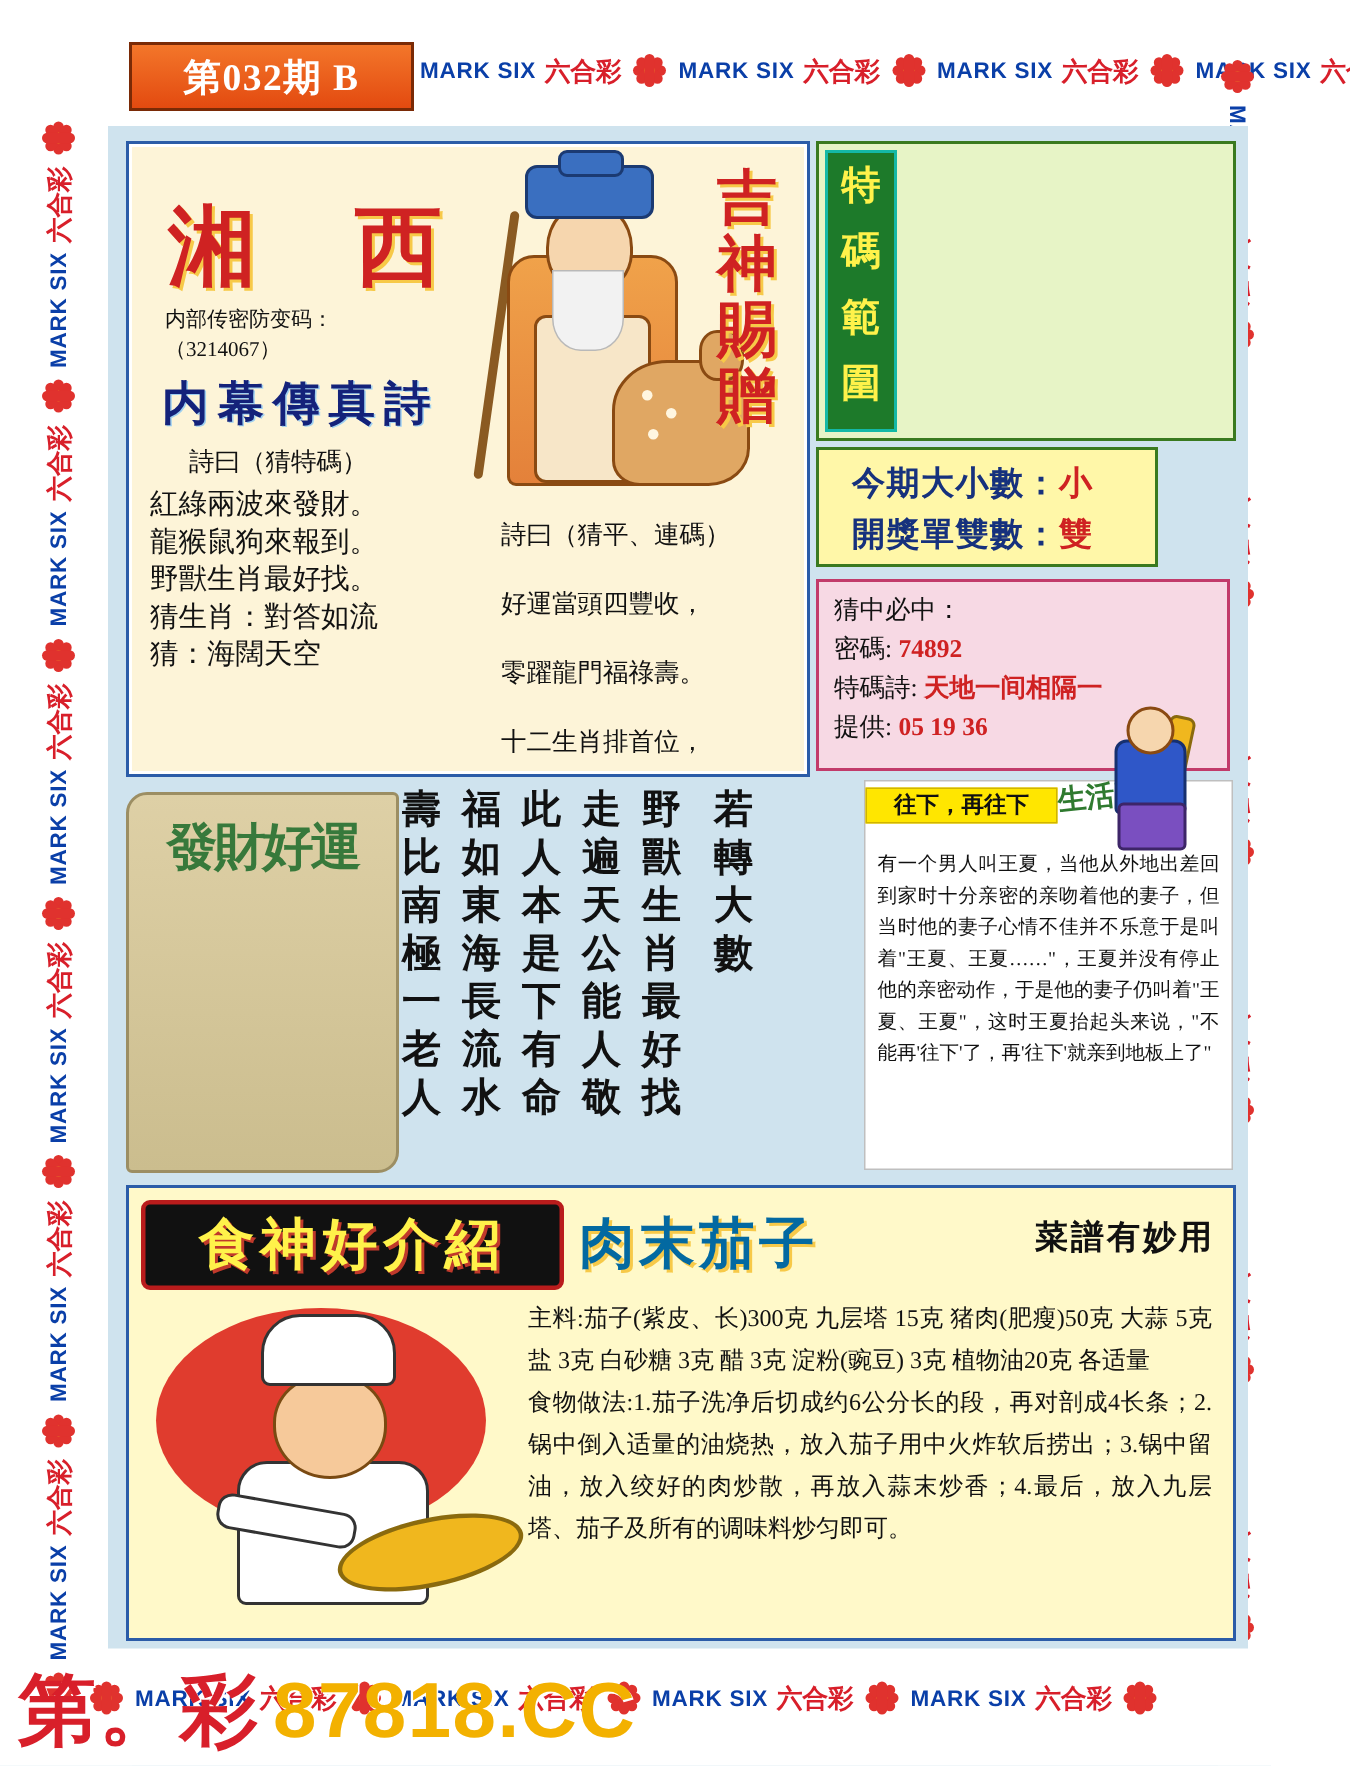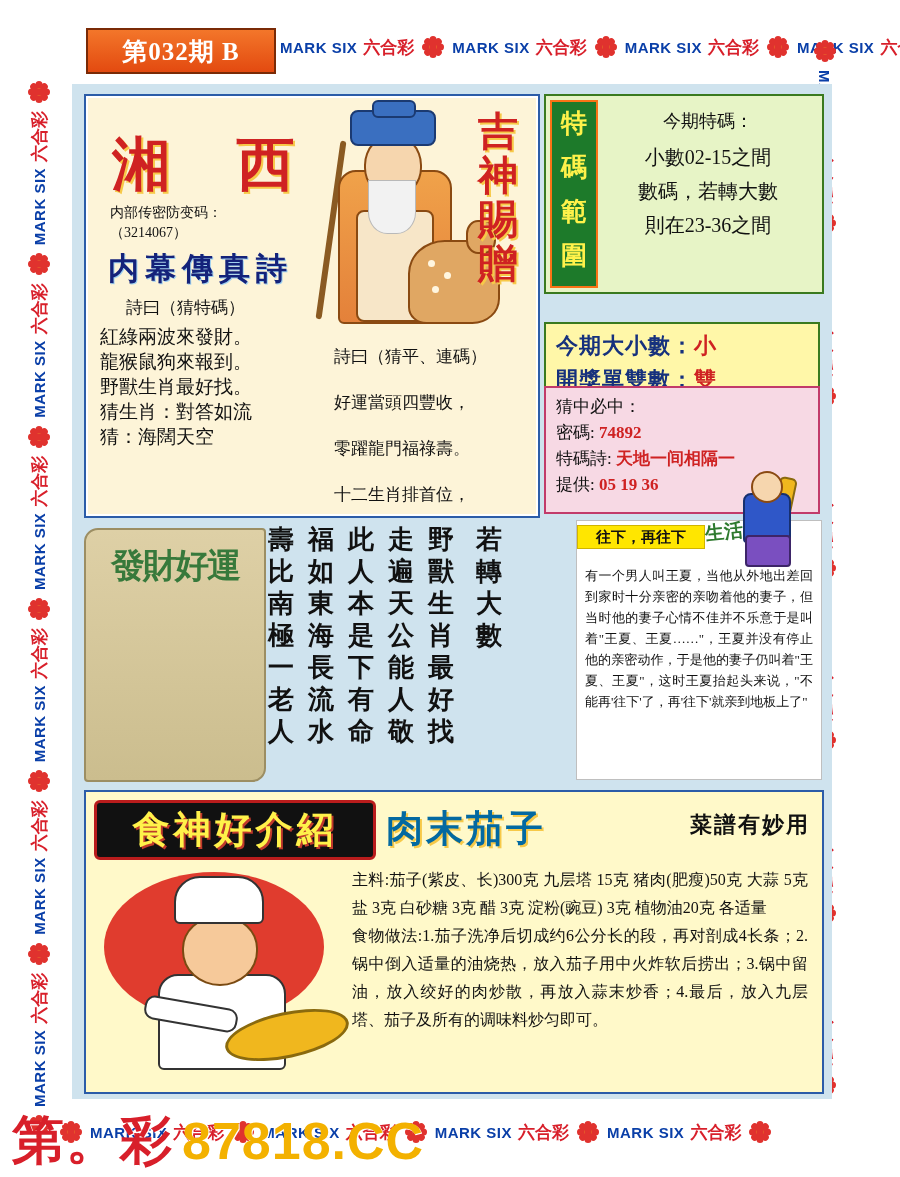--- a/index.html
+++ b/index.html
@@ -175,32 +175,32 @@
   .panel-right{
     position:absolute;left:472px;top:10px;width:276px;height:420px;
   }
   .tema-box{
     position:absolute;left:0;top:0;width:276px;height:196px;
     background:#e7f4c6;border:2px solid #3a7a1f;
   }
   .tema-label{
     position:absolute;left:4px;top:4px;width:44px;height:184px;
     background:#1d7a2a;color:#fff24a;font-size:26px;font-weight:bold;
-    line-height:44px;text-align:center;border:2px solid #f97316;
+    line-height:44px;text-align:center;border:2px solid #14b8a6;
   }
   .tema-body{
     position:absolute;left:56px;top:8px;right:8px;bottom:8px;
     color:#111;font-size:20px;line-height:34px;text-align:center;
   }
   .tema-body .hd{font-size:18px;margin-bottom:2px;}
 
   .dxs-box{
-    position:absolute;left:0;top:204px;width:276px;height:80px;
+    position:absolute;left:0;top:204px;width:228px;height:80px;
     background:#fff7a8;border:2px solid #3a7a1f;
-    padding:5px 10px;box-sizing:border-box;margin-top:24px;
+    padding:5px 22px;box-sizing:border-box;
   }
   .dxs-line{
     font-size:22px;font-weight:bold;color:#16317d;letter-spacing:1px;
     line-height:34px;white-space:nowrap;
   }
   .dxs-line b{color:#cf2222;}
 
   .guess-box{
     position:absolute;left:0;top:292px;width:276px;height:128px;
     background:#f7d9e4;border:2px solid #c23b6a;
@@ -604,26 +604,20 @@
         <div class="hat"></div>
       </div>
 
       <div class="jishen">吉神賜贈</div>
     </div>
 
     <div class="panel-right">
 
       <div class="tema-box">
         <div class="tema-label">特碼範圍</div>
-        <div class="tema-body">
-          <div class="hd">今期特碼：</div>
-          <div>小數02-15之間</div>
-          <div>數碼，若轉大數</div>
-          <div>則在23-36之間</div>
-        </div>
       </div>
 
       <div class="dxs-box">
         <div class="dxs-line">
           <span>今期大小數：</span><b>小</b>
         </div>
         <div class="dxs-line">
           <span>開獎單雙數：</span><b>雙</b>
         </div>
       </div>

